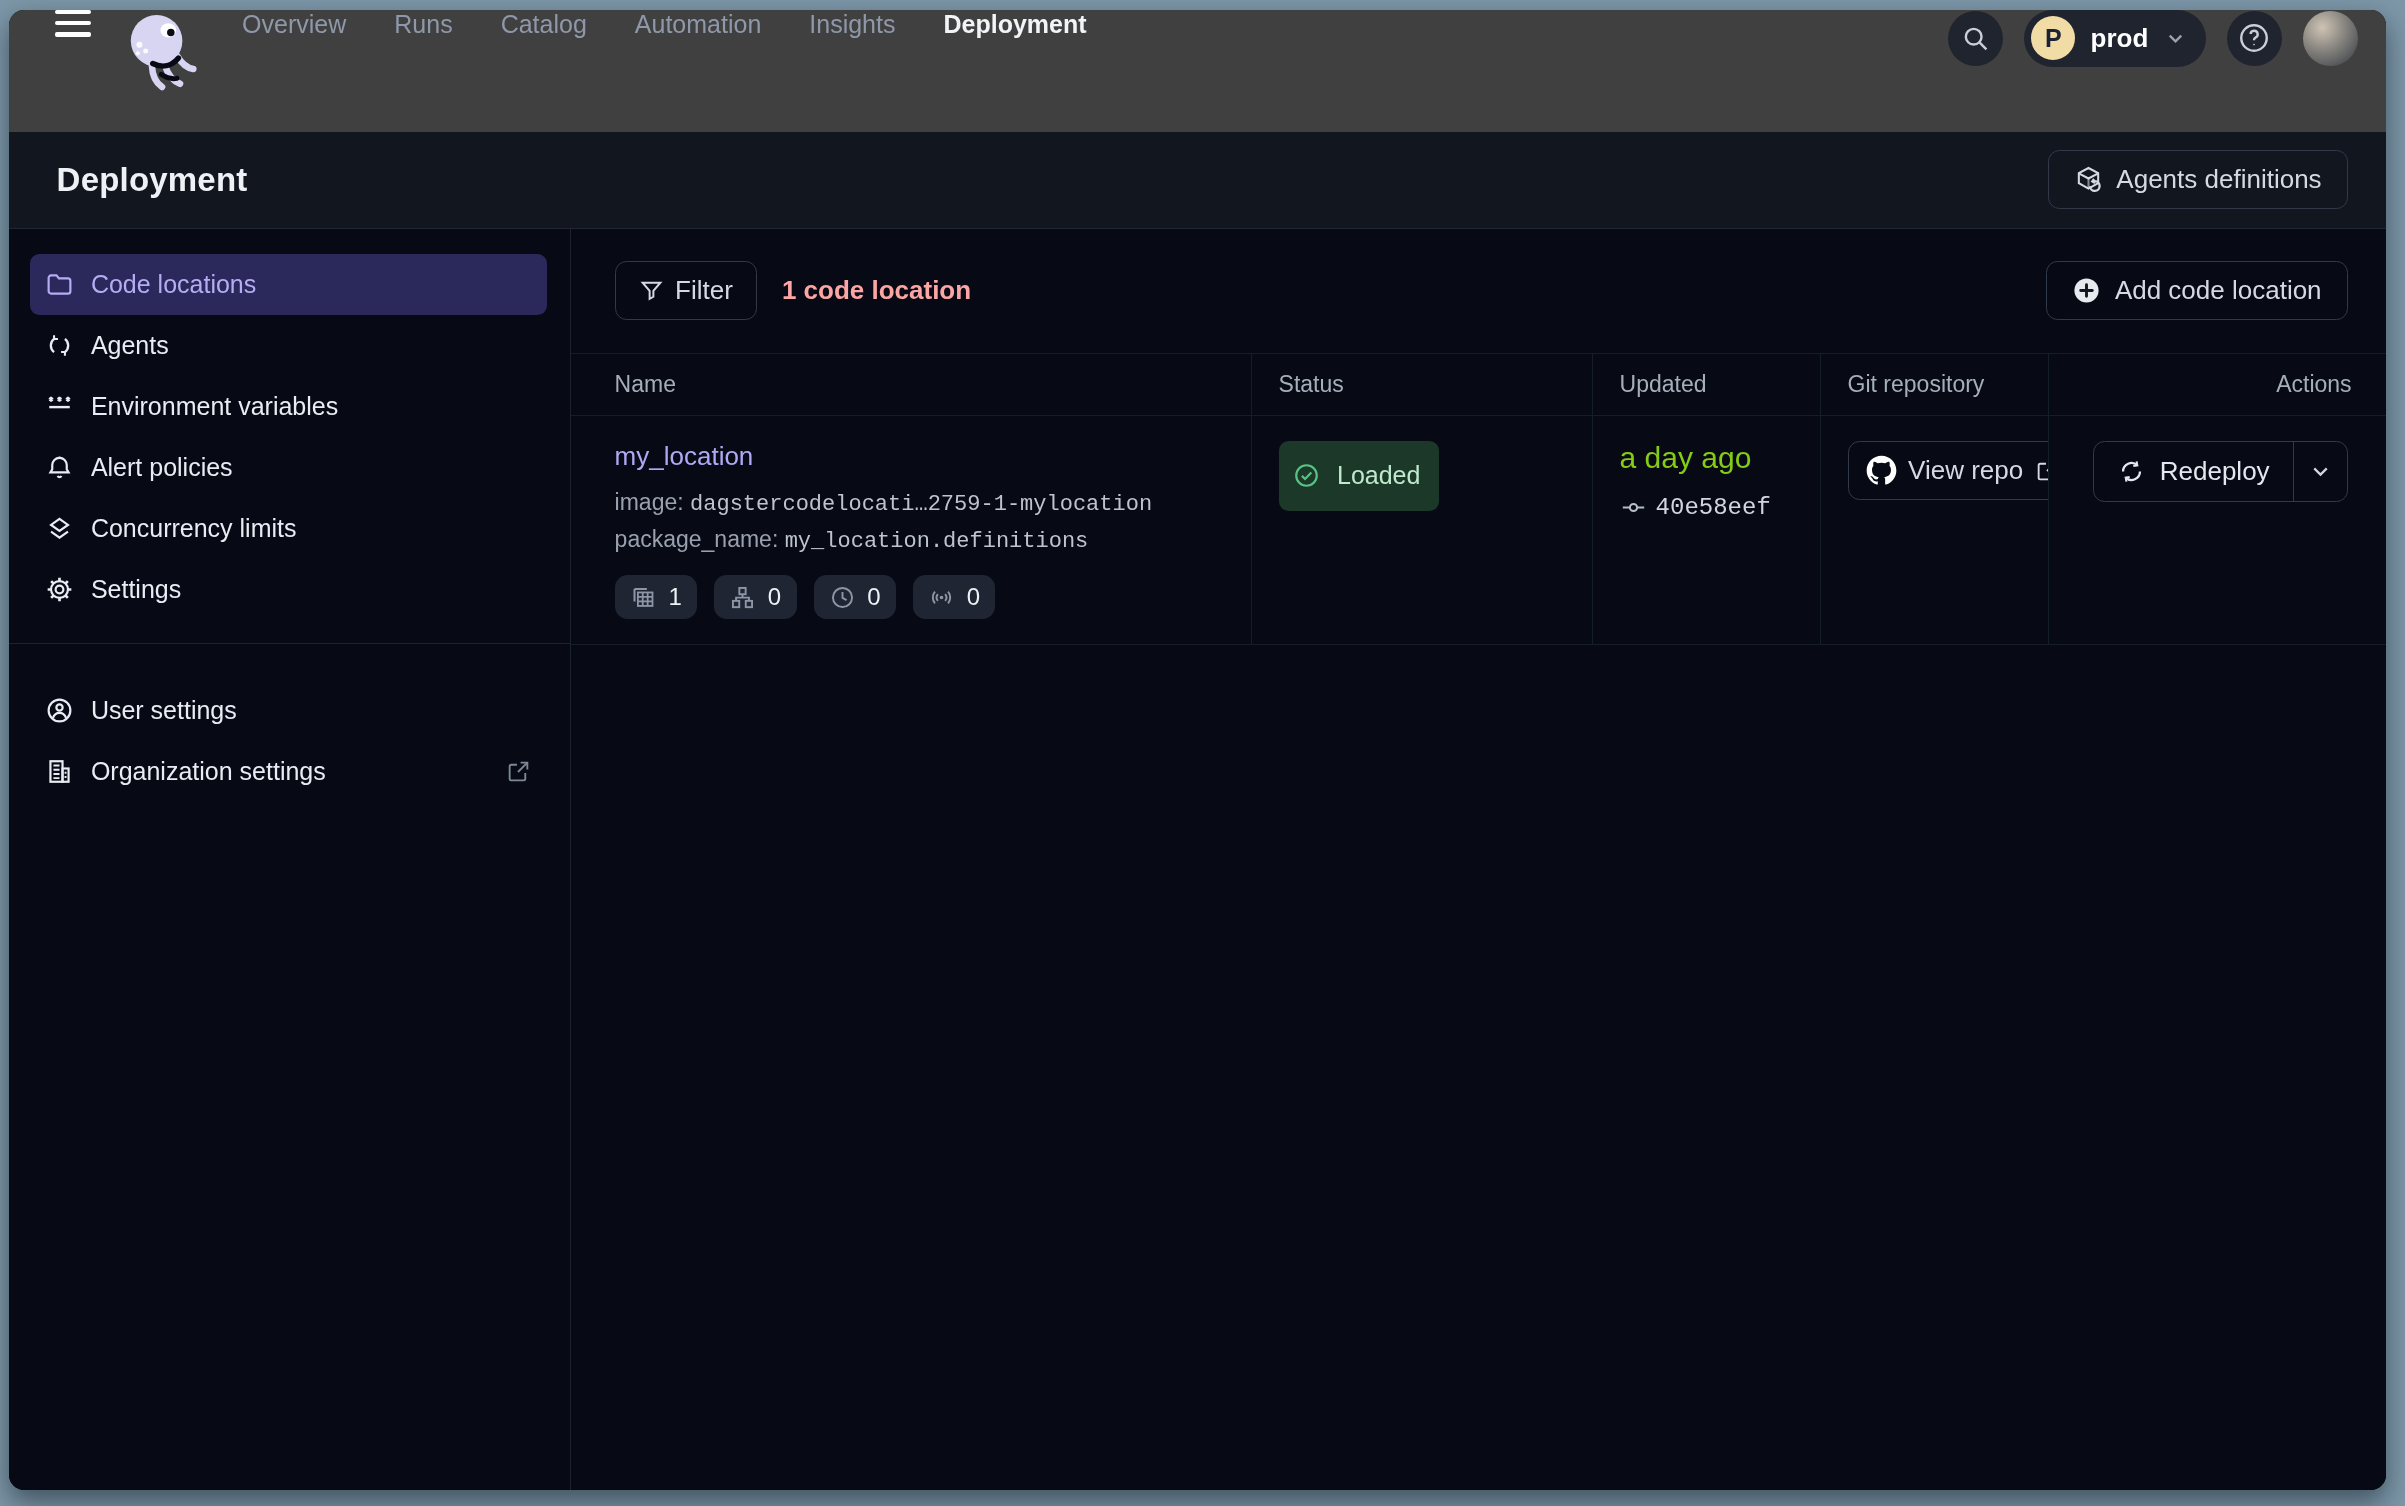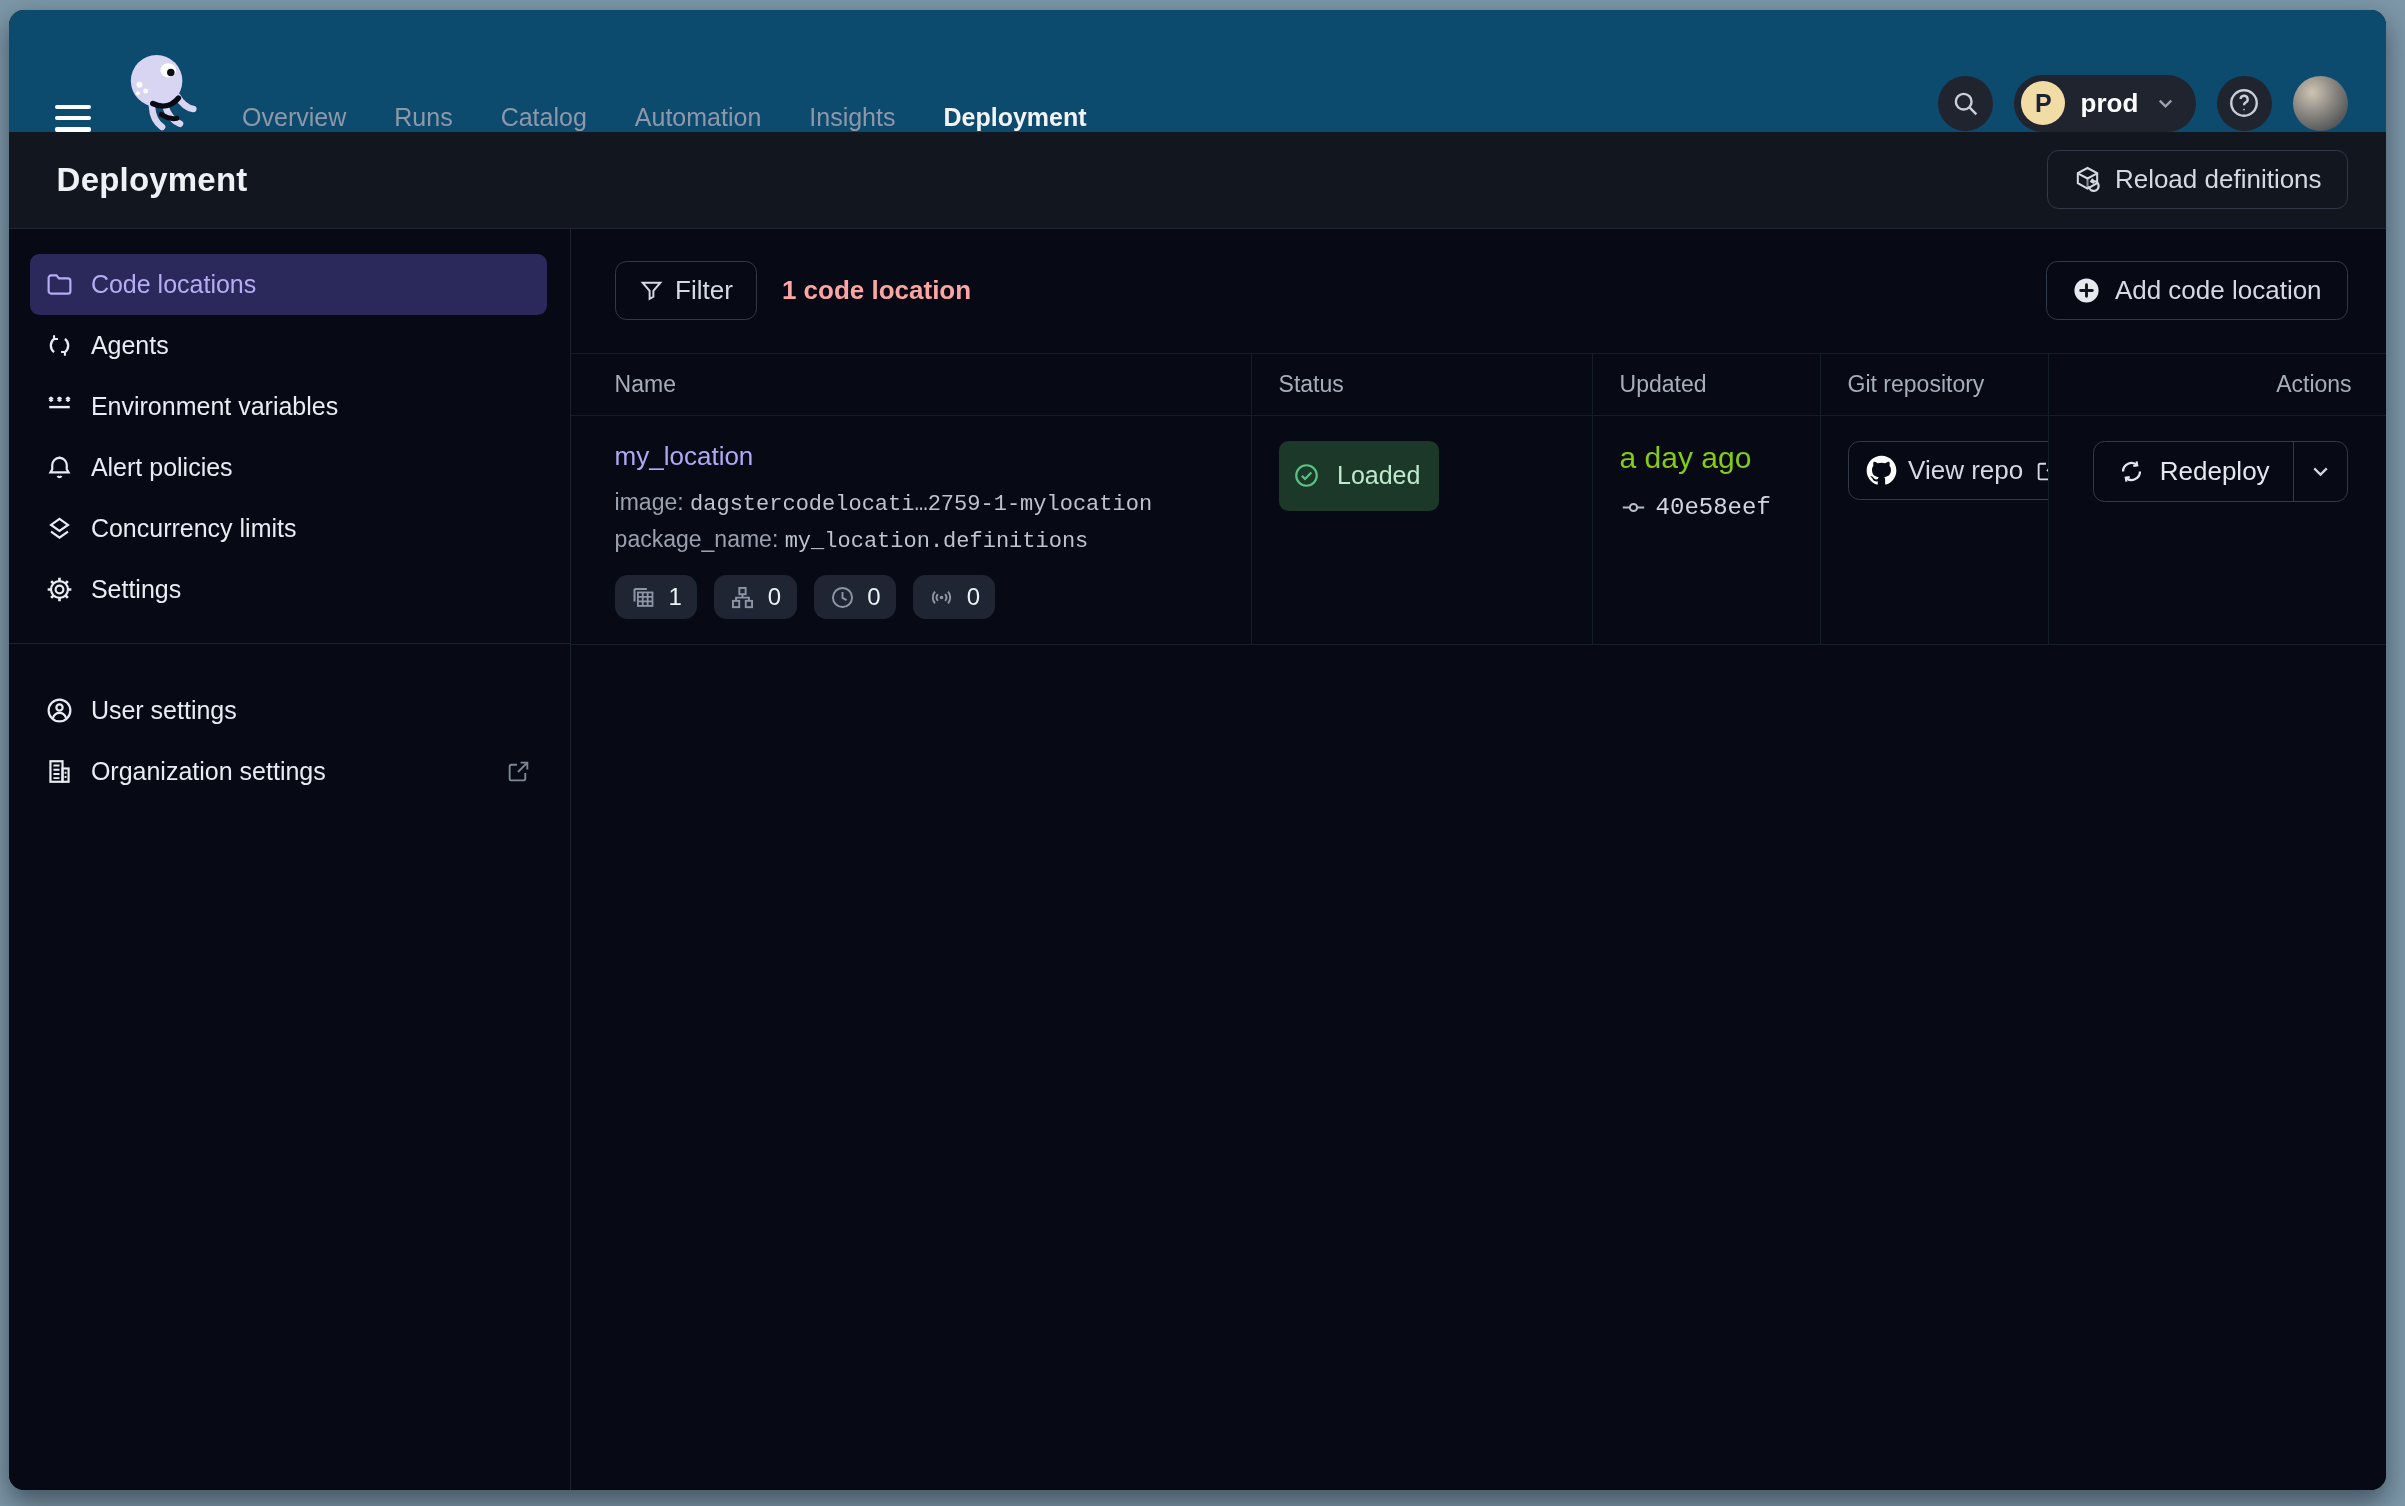--- a/index.html
+++ b/index.html
@@ -1,20 +1,20 @@
 <!DOCTYPE html>
 <html><head>
 <meta charset="utf-8">
 <style>
   html,body{margin:0;padding:0;background:#7d97a8;}
   .screen{position:relative;width:2405px;height:1506px;background:#7d97a8;font-family:"Liberation Sans",sans-serif;overflow:hidden;}
   .app{position:absolute;left:8.6px;top:9.6px;width:2377px;height:1480px;background:#070a14;border-radius:15.3px;overflow:hidden;display:flex;flex-direction:column;box-shadow:0 11.5px 27px rgba(8,18,28,.5);}
 
   
-  .topnav{height:122px;flex:0 0 122px;background:#0c4a6e;display:flex;align-items:flex-end;padding:0 38px 0 46px;}
+  .topnav{height:122px;flex:0 0 122px;background:#404040;display:flex;align-items:flex-start;padding:0 28px 0 46px;}
   .hamburger{width:36px;height:27px;display:flex;flex-direction:column;justify-content:space-between;background:none;border:none;cursor:pointer;padding:0;}
   .hamburger i{display:block;height:4.8px;background:#ffffff;border-radius:1.9px;}
   .logo{margin-left:32.5px;width:75px;height:82px;flex:0 0 75px;}
   .nav-links{display:flex;gap:48px;margin-left:44px;font-size:25px;color:#8f98a9;align-items:center;}
   .nav-link{cursor:pointer;white-space:nowrap;}
   .nav-link.active{color:#f2f4f8;font-weight:700;}
   .nav-right{margin-left:auto;display:flex;align-items:center;gap:21px;}
   .icon-btn{width:55px;height:55px;border-radius:50%;background:#20242f;display:flex;align-items:center;justify-content:center;border:none;color:#c9cfd9;cursor:pointer;flex:0 0 55px;}
   .env-pill{height:57px;border-radius:29px;background:#20242f;display:flex;align-items:center;gap:15.3px;padding:0 19px 0 7.6px;cursor:pointer;border:none;}
   .env-avatar{width:44px;height:44px;border-radius:50%;background:#f2dca6;color:#1c2233;font-weight:700;font-size:25px;display:flex;align-items:center;justify-content:center;}
@@ -145,21 +145,21 @@
     <header class="page-header">
       <h1 class="page-title">Deployment</h1>
       <button class="btn push-right">
         <svg width="29" height="29" viewBox="0 0 24 24" fill="none" stroke="currentColor" stroke-width="1.7">
           <path d="M12 2.5 L20 6.8 V15 L12 19.5 L4 15 V6.8 Z"></path>
           <path d="M4 7 L12 11.2 L20 7"></path>
           <path d="M12 11.2 V19.5" opacity=".6"></path>
           <path d="M13.2 17.6 a4 4 0 1 0 4-4.2 l-1.8.1" stroke-width="1.9"></path>
           <path d="M16.6 11.6 l-1.4 2 2.2 1.2" stroke-width="1.9"></path>
         </svg>
-        <span>Reload definitions</span>
+        <span>Agents definitions</span>
       </button>
     </header>
 
     <div class="main">
 
       <aside class="sidebar">
         <div class="side-item selected">
           <svg class="si" viewBox="0 0 24 24" fill="none" stroke="currentColor" stroke-width="1.8">
             <path d="M3 6.5 a2 2 0 0 1 2-2 h4.5 l2 2.5 H19 a2 2 0 0 1 2 2 V17.5 a2 2 0 0 1-2 2 H5 a2 2 0 0 1-2-2 Z"></path>
           </svg>

